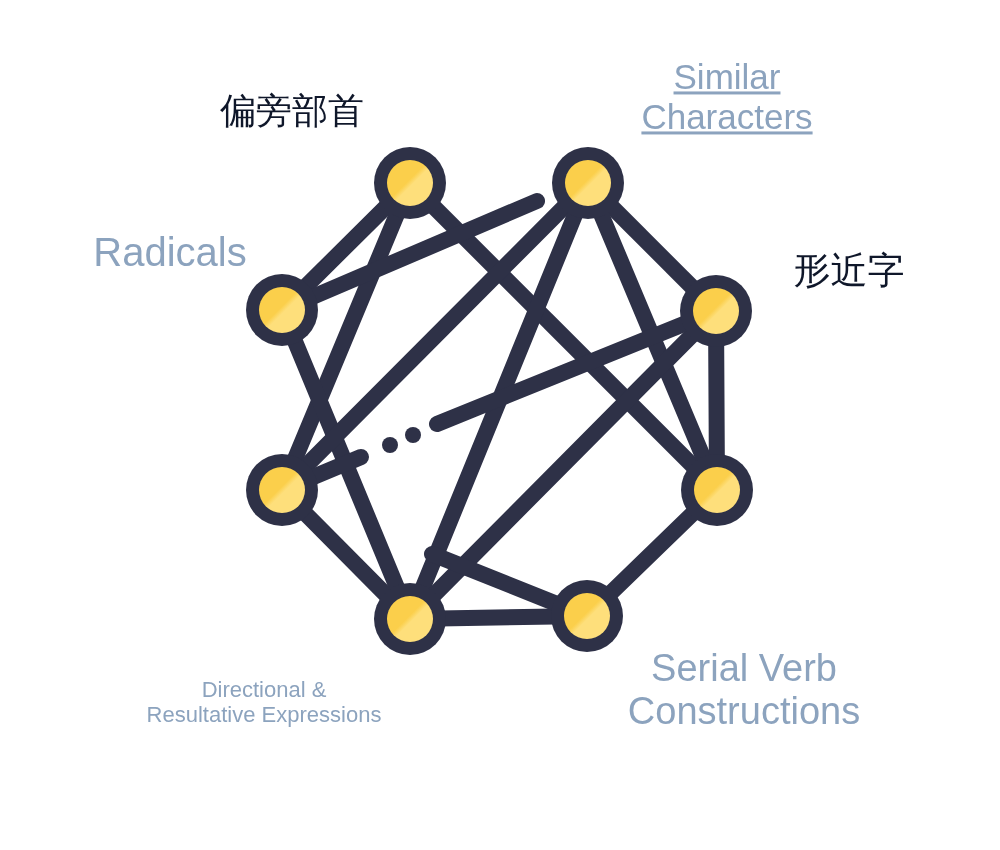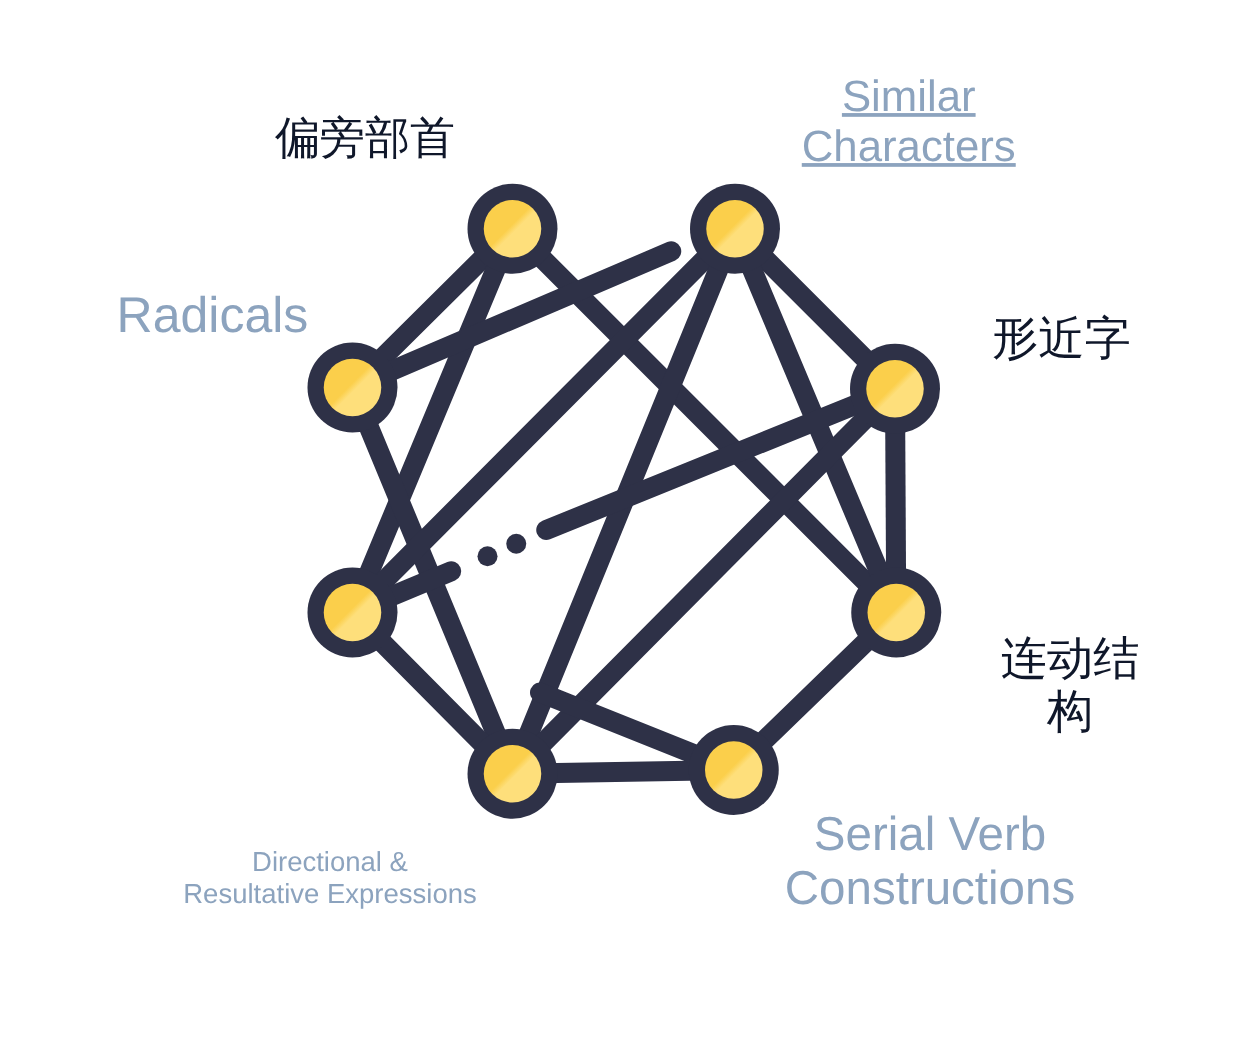--- a/index.html
+++ b/index.html
@@ -72,19 +72,18 @@
       <circle cx="410" cy="619" r="23" fill="url(#nodeGrad)"></circle>
       <circle cx="587" cy="616" r="36" fill="#2E3147"></circle>
       <circle cx="587" cy="616" r="23" fill="url(#nodeGrad)"></circle>
     </svg>
 
   <div class="diagram-label lang-latin" style="left: 146px; top: 253px; font-size: 40px; margin-left: 24px;">Radicals</div>
   <div class="diagram-label lang-cjk" style="left: 292px; top: 111px; font-size: 36px;">偏旁部首</div>
   <div class="diagram-label lang-latin" style="left: 727px; top: 97px; font-size: 35px; text-decoration: underline;">Similar
 Characters</div>
   <div class="diagram-label lang-cjk" style="left: 849px; top: 271px; font-size: 37px;">形近字</div>
-  <div class="diagram-label lang-cjk" style="left: 856px; top: 548px; font-size: 37px;">连动结构</div>
   <div class="diagram-label lang-latin" style="left: 264px; top: 703px; font-size: 22px;">Directional &amp;
 Resultative Expressions</div>
   <div class="diagram-label lang-latin" style="left: 744px; top: 690px; font-size: 38px;">Serial Verb
 Constructions</div>
 
 </div>
 
 </body></html>

